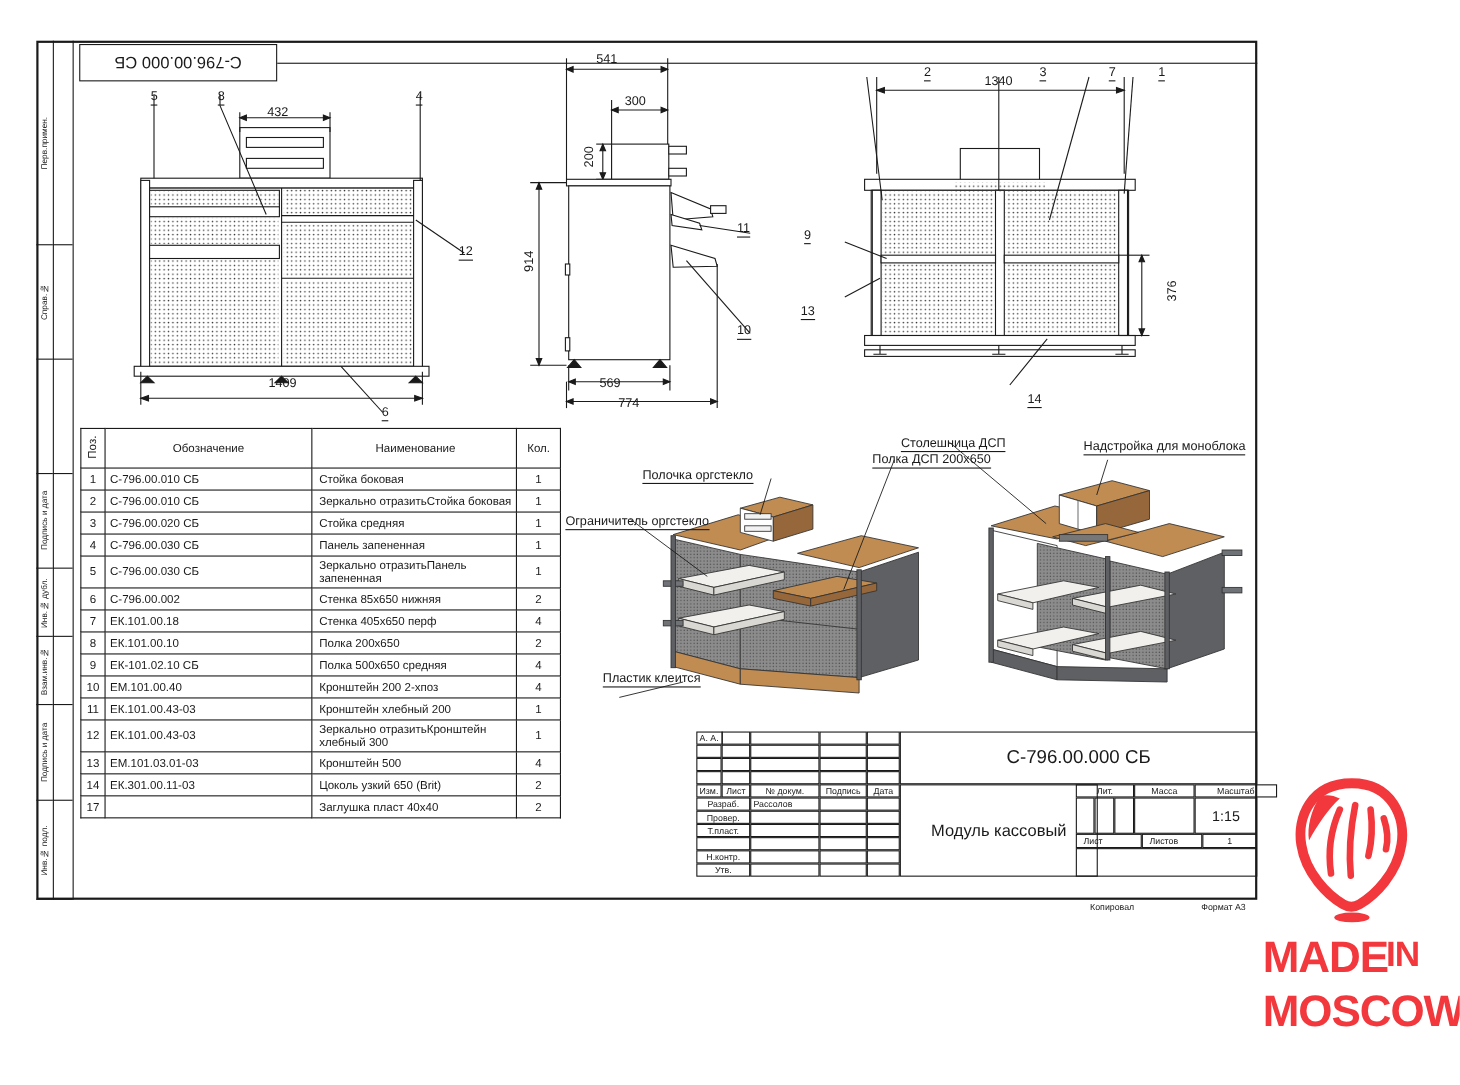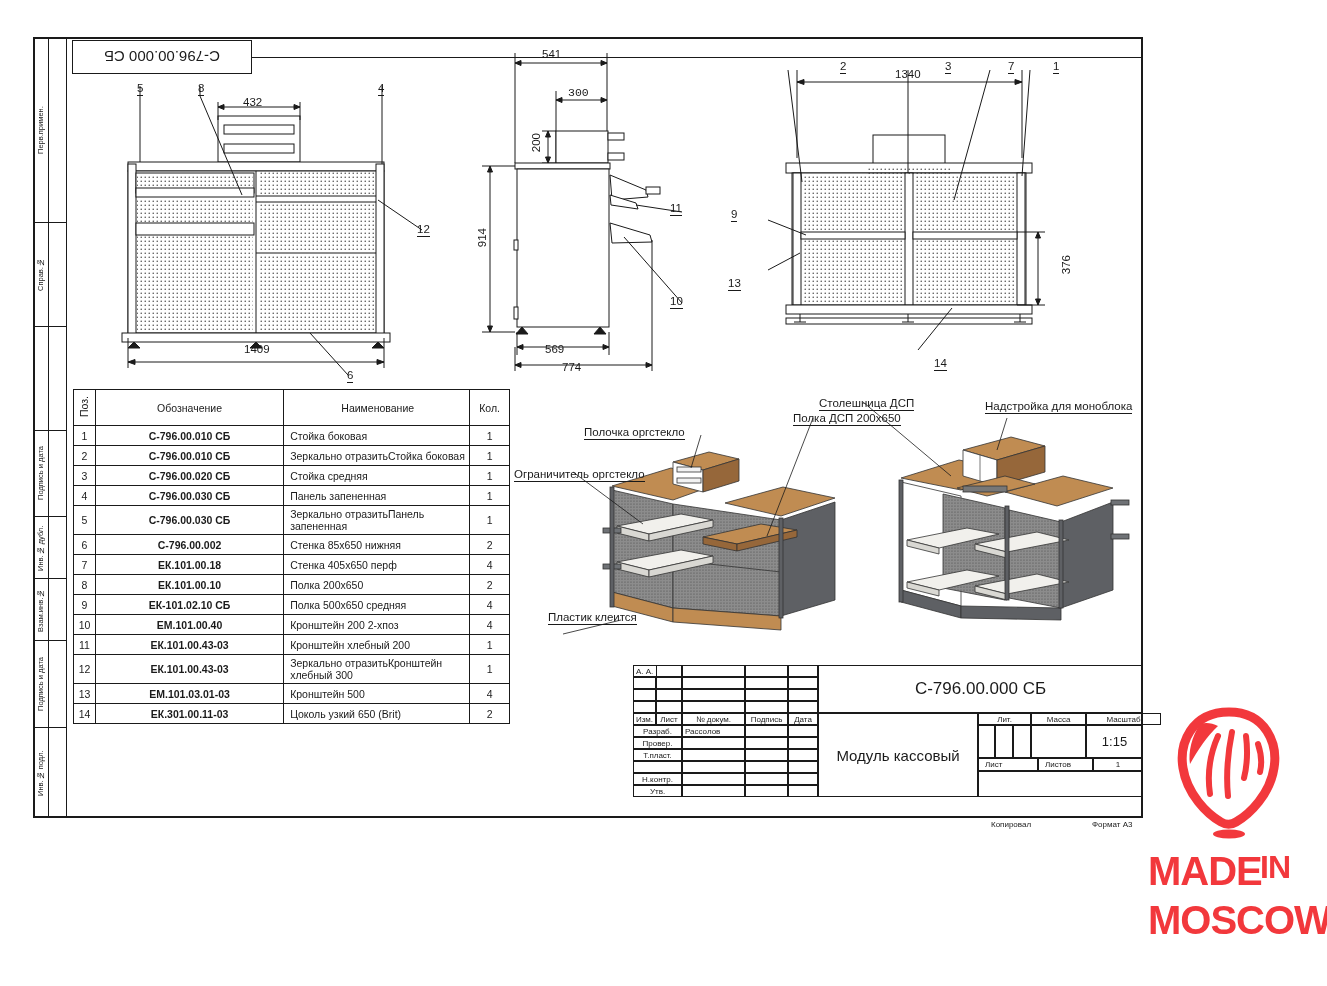--- a/index.html
+++ b/index.html
@@ -25,21 +25,21 @@
   
   #titlebox{left:72px;top:40px;width:180px;height:34px;border:1px solid #1a1a1a;box-sizing:border-box;}
   #titlebox span{display:block;width:100%;height:100%;
       transform:rotate(180deg);display:flex;align-items:center;justify-content:center;
       font-size:15px;}
   
   #bom{left:73px;top:389px;width:437px;border-collapse:collapse;font-size:10.5px;}
   #bom td,#bom th{border:1px solid #1a1a1a;padding:2px 4px;height:20px;box-sizing:border-box;}
   #bom th{font-weight:normal;text-align:center;height:36px;}
   .c-pos{width:20px;text-align:center;}
-  .c-des{width:180px;text-align:center;font-weight:bold;}
+  .c-des{width:180px;}
   .c-nam{width:178px;text-align:left;padding-left:6px !important;}
   .c-qty{width:38px;text-align:center;}
   .vpos{writing-mode:vertical-rl;transform:rotate(180deg);display:inline-block;}
   
   #stamp{left:633px;top:665px;width:510px;height:153px;}
   #stamp div.cell{position:absolute;border:1px solid #1a1a1a;box-sizing:border-box;
        font-size:8px;display:flex;align-items:center;}
   #stamp div.cell.c{justify-content:center;}
   #stamp div.cell.l{justify-content:flex-start;padding-left:2px;}
   .big1{font-size:17px !important;}
@@ -223,21 +223,21 @@
     <line x1="192" y1="195" x2="192" y2="326"></line>
     <line x1="55" y1="320" x2="192" y2="320"></line>
     <polygon points="55,320 61,317.5 61,322.5" fill="#1a1a1a"></polygon>
     <polygon points="192,320 186,317.5 186,322.5" fill="#1a1a1a"></polygon>
 
     <path d="M176 160 L222 167" fill="none"></path>
     <path d="M164 192 L222 258" fill="none"></path>
   </g>
 </svg>
 <div class="dim" style="left:542px;top:48px;">541</div>
-<div class="dim" style="left:568px;top:86px;font-family:Liberation Mono, monospace;">300</div>
+<div class="dim" style="left:568px;top:86px;">300</div>
 <div class="dimv" style="left:530px;top:133px;">200</div>
 <div class="dimv" style="left:476px;top:228px;">914</div>
 <div class="dim" style="left:545px;top:343px;">569</div>
 <div class="dim" style="left:562px;top:361px;">774</div>
 <div class="callout" style="left:670px;top:202px;">11</div>
 <div class="callout" style="left:670px;top:295px;">10</div>
 
 <svg class="abs" style="left:740px;top:60px;" width="320" height="300" viewBox="0 0 320 300">
   <g stroke="#1a1a1a" fill="none" stroke-width="1">
 
@@ -386,20 +386,26 @@
         <td class="c-des">ЕМ.101.03.01-03</td>
         <td class="c-nam">Кронштейн 500</td>
         <td class="c-qty">4</td>
       </tr>
       <tr>
         <td class="c-pos">14</td>
         <td class="c-des">ЕК.301.00.11-03</td>
         <td class="c-nam">Цоколь узкий 650 (Brit)</td>
         <td class="c-qty">2</td>
       </tr>
+      <tr>
+        <td class="c-pos">17</td>
+        <td class="c-des"></td>
+        <td class="c-nam">Заглушка пласт 40х40</td>
+        <td class="c-qty">2</td>
+      </tr>
     </tbody>
 </table>
 
 <svg class="abs" style="left:585px;top:440px;" width="270" height="190" viewBox="0 0 270 190">
   <defs>
     <pattern id="perf2" width="3" height="3" patternUnits="userSpaceOnUse">
       <circle cx="1" cy="1" r="0.62" fill="#4a4a4a"></circle>
     </pattern>
   </defs>
   <g stroke="#333" stroke-width="0.8">
@@ -561,21 +567,21 @@
   <div class="cell" style="left:112px;top:108px;width:43px;height:12px;"></div>
   <div class="cell" style="left:155px;top:108px;width:30px;height:12px;"></div>
 
   <div class="cell c" style="left:0;top:120px;width:49px;height:12px;">Утв.</div>
   <div class="cell" style="left:49px;top:120px;width:63px;height:12px;"></div>
   <div class="cell" style="left:112px;top:120px;width:43px;height:12px;"></div>
   <div class="cell" style="left:155px;top:120px;width:30px;height:12px;"></div>
 
   <div class="cell c big1" style="left:185px;top:0;width:325px;height:48px;">C-796.00.000 СБ</div>
 
-  <div class="cell c big2" style="left:185px;top:48px;width:160px;height:84px;">Модуль кассовый</div>
+  <div class="cell c big2" style="left:185px;top:48px;width:180px;height:84px;">Модуль кассовый</div>
 
   <div class="cell c" style="left:345px;top:48px;width:53px;height:12px;">Лит.</div>
   <div class="cell c" style="left:398px;top:48px;width:55px;height:12px;">Масса</div>
   <div class="cell c" style="left:453px;top:48px;width:75px;height:12px;">Масштаб</div>
 
   <div class="cell" style="left:345px;top:60px;width:17px;height:33px;"></div>
   <div class="cell" style="left:362px;top:60px;width:18px;height:33px;"></div>
   <div class="cell" style="left:380px;top:60px;width:18px;height:33px;"></div>
   <div class="cell" style="left:398px;top:60px;width:55px;height:33px;"></div>
   <div class="cell c big3" style="left:453px;top:60px;width:57px;height:33px;">1:15</div>

